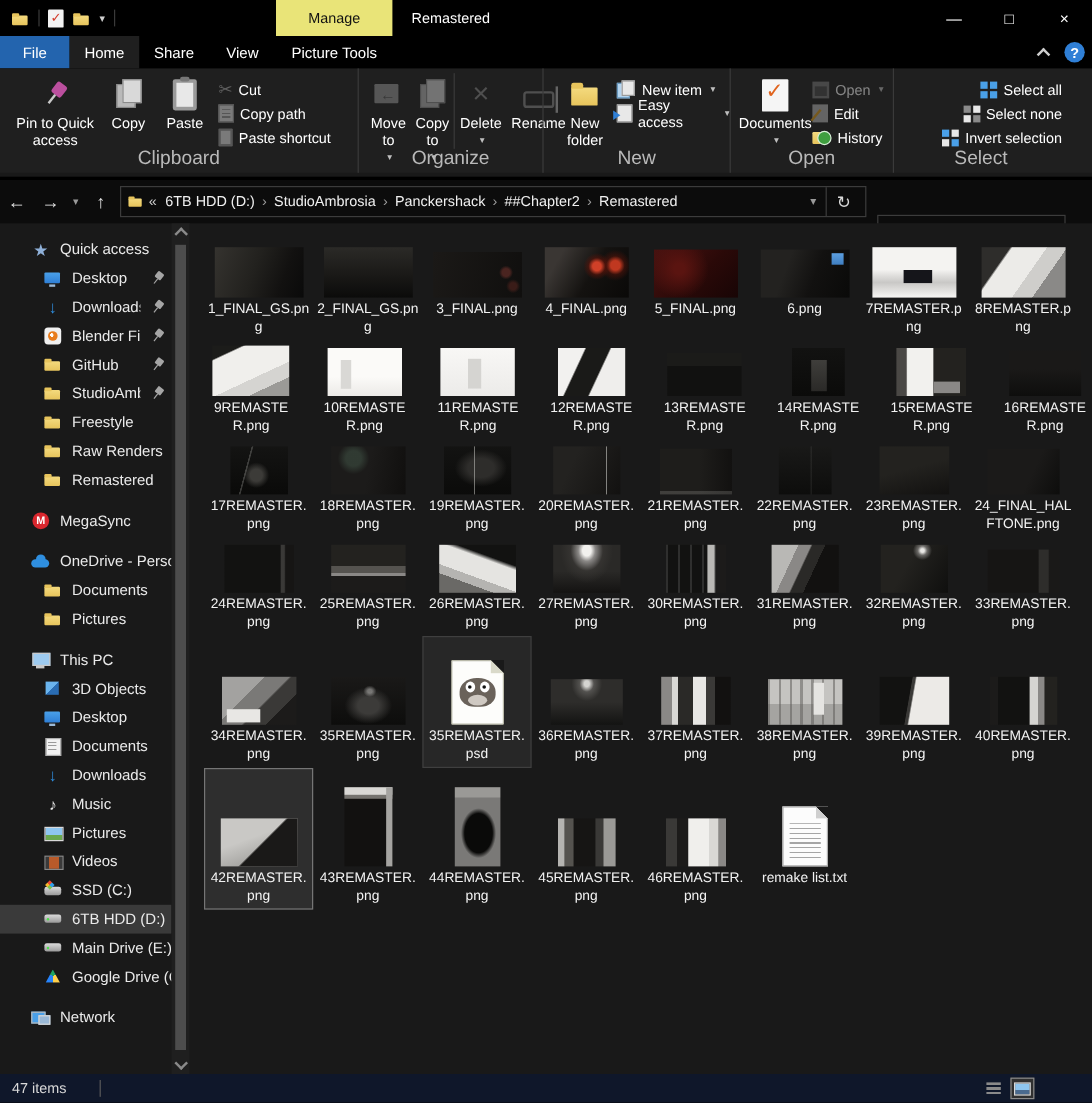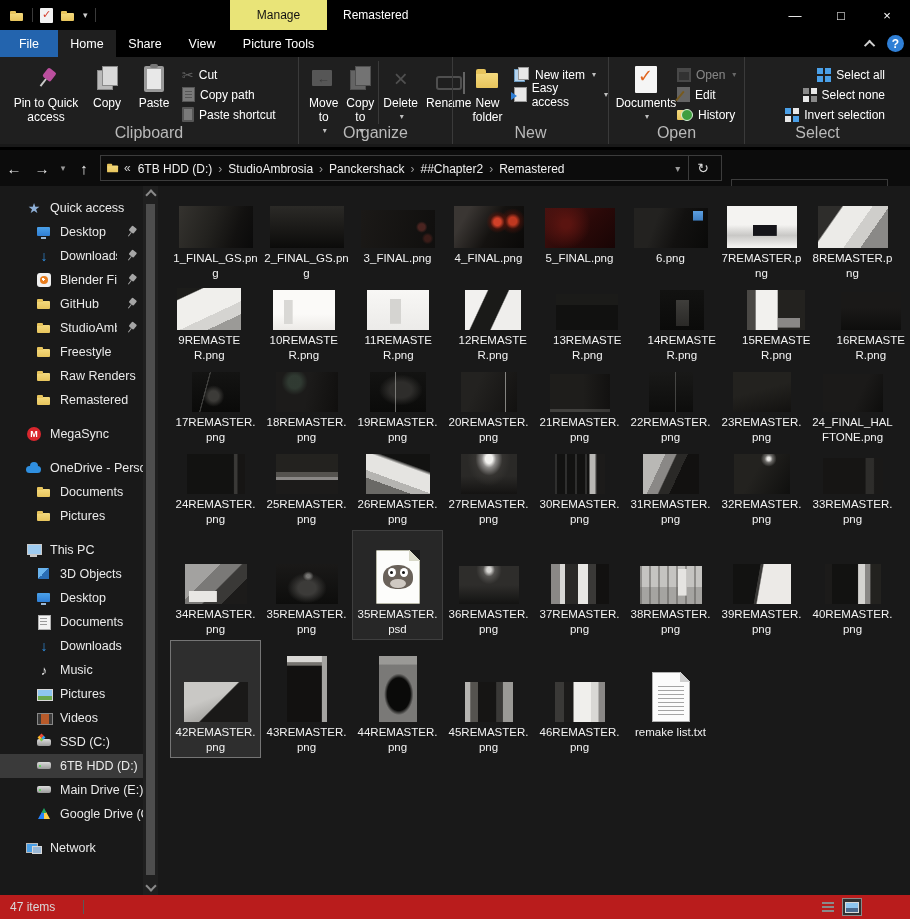--- a/index.html
+++ b/index.html
@@ -165,21 +165,21 @@
   .wilber{position:relative;width:30px;height:24px;background:#6a625a;border-radius:48% 48% 42% 42%;}
   .wilber::after{content:"";position:absolute;left:7px;bottom:1px;width:16px;height:9px;background:#cfc9c2;border-radius:50%;}
   .eye{position:absolute;top:3px;width:8px;height:9px;background:#fff;border-radius:50%;}
   .eye::after{content:"";position:absolute;left:2.5px;top:3px;width:3px;height:3px;background:#111;border-radius:50%;}
   .eye.l{left:5px;} .eye.r{right:5px;}
   .txtdoc{position:relative;width:38px;height:50px;background:#fcfcfc;border:1px solid #b0b0b0;}
   .txtdoc::before{content:"";position:absolute;top:-1px;right:-1px;width:10px;height:10px;background:linear-gradient(225deg,#191919 0 49%,#cfcfcf 50%);}
   .txtdoc::after{content:"";position:absolute;left:5px;right:5px;top:13px;bottom:6px;background:repeating-linear-gradient(#a5a5a5 0 1px,transparent 1px 4px);}
 
   
-  #statusbar{position:absolute;left:0;bottom:0;width:100%;height:24px;background:#b91c1c;display:flex;align-items:center;font-size:12px;color:#d9d9d9;}
+  #statusbar{position:absolute;left:0;bottom:0;width:100%;height:24px;background:#0f172a;display:flex;align-items:center;font-size:12px;color:#d9d9d9;}
   #statusbar .cnt{padding-left:10px;}
   #statusbar .st-sep{width:1px;height:14px;background:#5a5a5a;margin-left:28px;}
   .view-btns{position:absolute;right:48px;display:flex;gap:4px;align-items:center;}
   .vbtn{width:20px;height:18px;display:flex;align-items:center;justify-content:center;border:1px solid transparent;}
   .vbtn.active{border-color:#8a8a8a;background:#303030;}
   .vic-details{width:12px;height:10px;background:repeating-linear-gradient(#8a8a8a 0 2px,transparent 2px 4px);}
   .vic-thumbs{width:14px;height:11px;border:1px solid #d9d9d9;background:linear-gradient(180deg,#8ec6f0 0 60%,#4a6a8e 60%);}
 </style>
 </head>
 <body>

